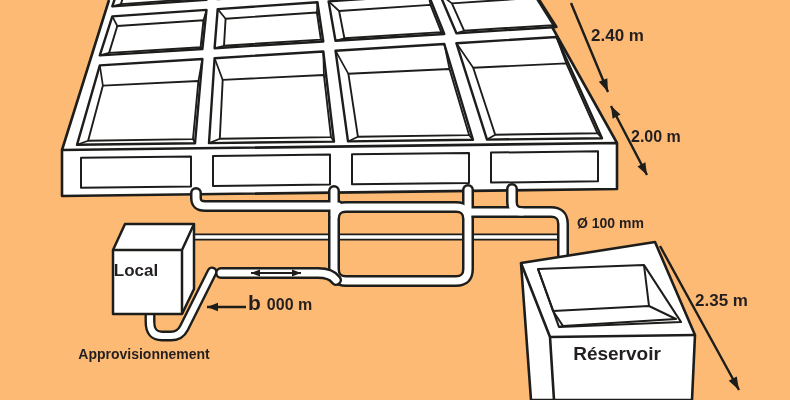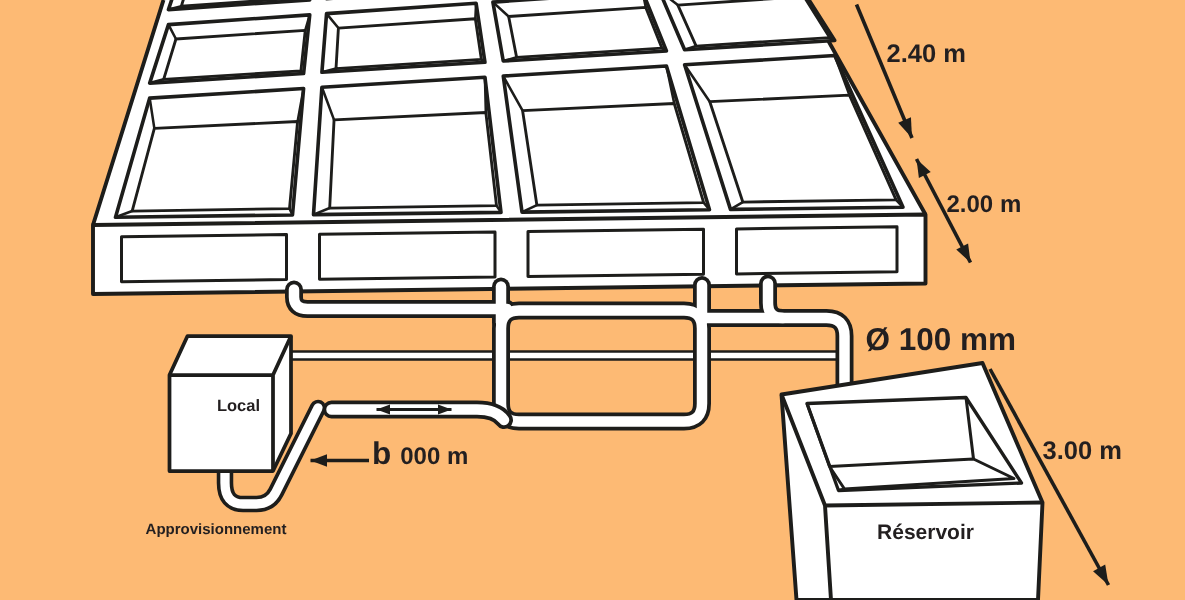--- a/index.html
+++ b/index.html
@@ -5,25 +5,25 @@
   html,body{margin:0;padding:0;background:#fff;}
   #stage{
     position:relative;width:790px;height:400px;background:#fdba74;overflow:hidden;
     font-family:"Liberation Sans", sans-serif;
   }
   #diagram-svg{position:absolute;left:0;top:0;display:block;}
   .lbl{position:absolute;font-weight:600;color:#231f20;white-space:nowrap;line-height:1.15;}
   .lbl.center{text-align:center;}
   #basin-length-label{left:591px;top:26px;font-size:17px;}
   #basin-width-label{left:631px;top:115px;font-size:16px;margin-top:13px;}
-  #pipe-diameter-label{left:577px;top:215px;font-size:21px;}
+  #pipe-diameter-label{left:577px;top:215px;font-size:14px;}
   #reservoir-dim-label{left:695px;top:291px;font-size:17px;}
-  #technical-room-label{left:119px;top:262px;width:80px;font-size:11px;line-height:18px;}
-  #water-supply-label{left:52px;top:344px;width:184px;font-size:10px;line-height:20px;}
-  #reservoir-label{left:552px;top:344px;width:130px;font-size:14px;line-height:20px;}
+  #technical-room-label{left:96px;top:262px;width:80px;font-size:17px;line-height:18px;}
+  #water-supply-label{left:52px;top:344px;width:184px;font-size:14px;line-height:20px;}
+  #reservoir-label{left:552px;top:344px;width:130px;font-size:19px;line-height:20px;}
   #pipe-length-label{left:248px;top:291px;display:flex;align-items:baseline;gap:6px;}
   #pipe-length-label .big{font-size:21px;font-weight:600;}
   #pipe-length-label .small{font-size:16px;font-weight:600;}
 </style>
 </head>
 <body>
 
 <div id="stage">
   <svg id="diagram-svg" width="790" height="400" viewBox="0 0 790 400">
       <g>
@@ -152,21 +152,21 @@
       </g>
       <g>
     <path d="M246,307 L207,307" stroke="#1d1d1b" stroke-width="2.4" fill="none"></path>
     <path d="M207,307 L218.0,302.8 L218.0,311.2 Z" fill="#1d1d1b" stroke="none"></path>
       </g>
     </svg>
 
   <div class="lbl" id="basin-length-label">2.40 m</div>
   <div class="lbl" id="basin-width-label">2.00 m</div>
   <div class="lbl" id="pipe-diameter-label">Ø 100 mm</div>
-  <div class="lbl" id="reservoir-dim-label">3.00 m</div>
+  <div class="lbl" id="reservoir-dim-label">2.35 m</div>
 
   <div class="lbl center" id="technical-room-label">
     <div>Local</div>
   </div>
 
   <div class="lbl" id="pipe-length-label">
     <span class="big">b</span>
     <span class="small">000 m</span>
   </div>
 

